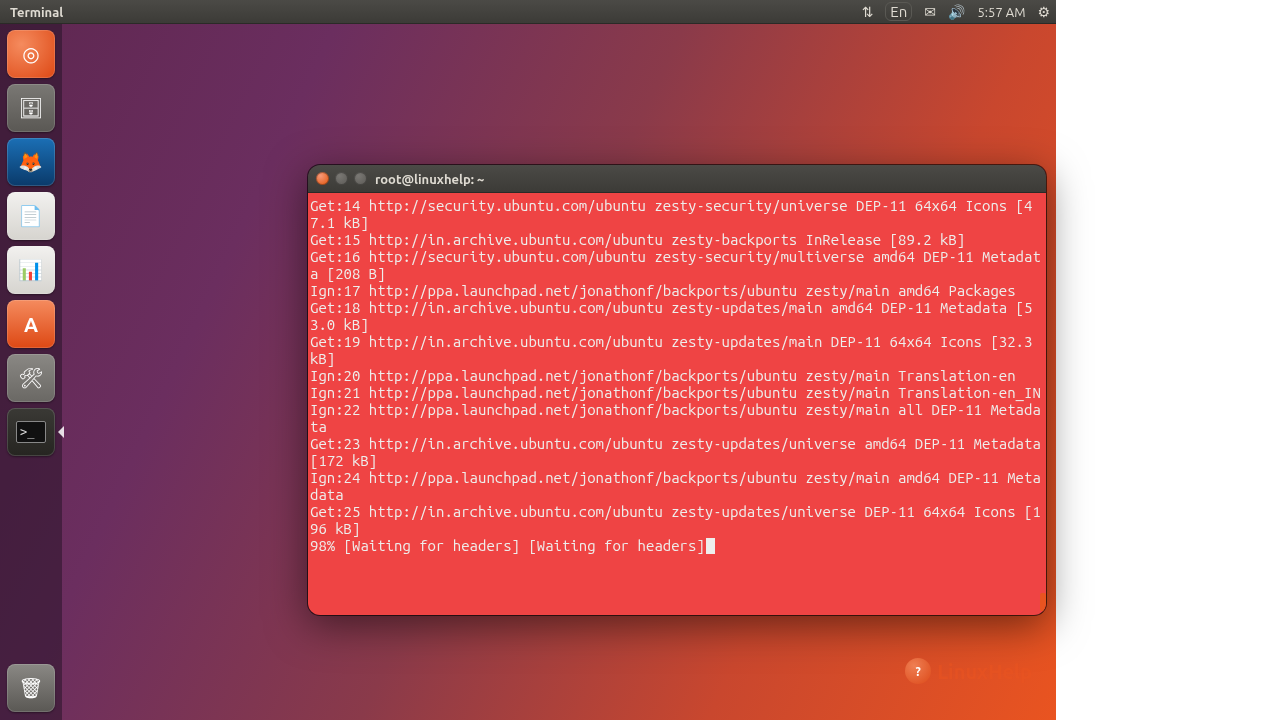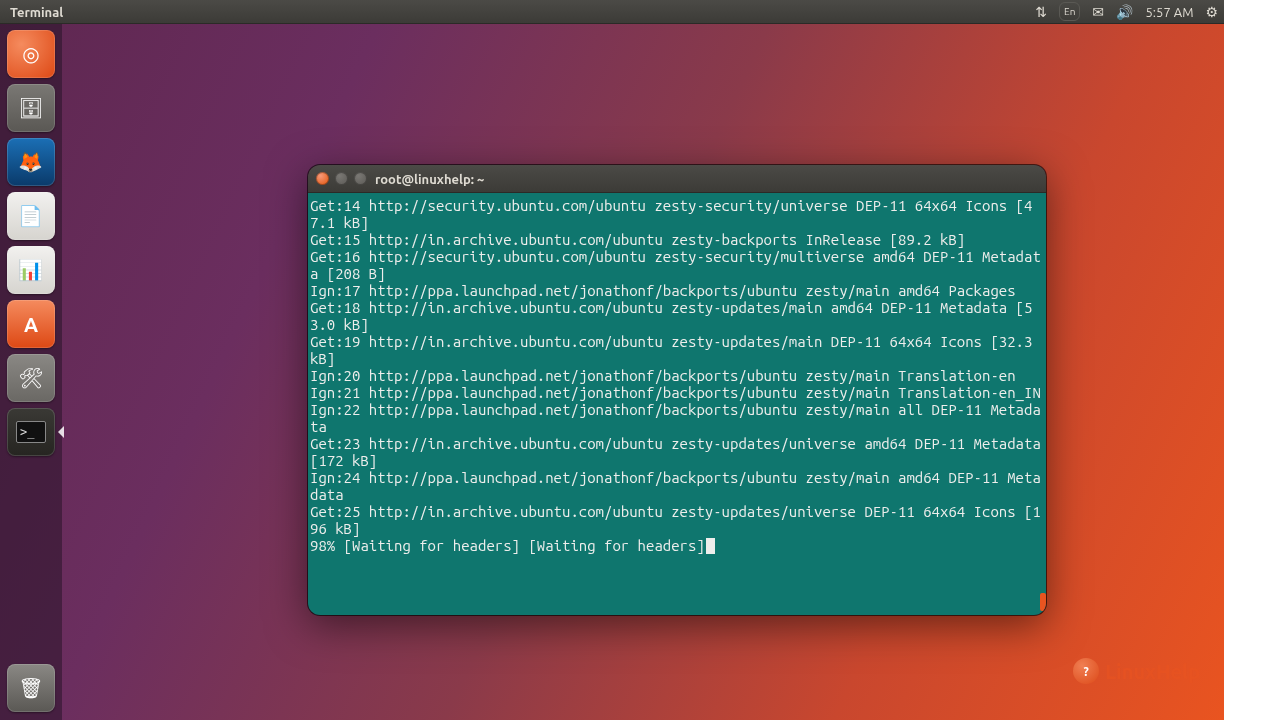--- a/index.html
+++ b/index.html
@@ -1,31 +1,31 @@
 <!DOCTYPE html>
 <html><head>
 <meta charset="utf-8">
 <style>
 * { margin: 0; padding: 0; box-sizing: border-box; }
 html, body { width: 1280px; height: 720px; overflow: hidden; font-family: Ubuntu, "Segoe UI", sans-serif; }
 .desktop {
   position: relative;
-  width: 1224px; height: 720px;
+  width: 1056px; height: 720px;
   background: linear-gradient(115deg, #5e2750 0%, #6b2e5f 25%, #8a3a4a 50%, #c9472e 75%, #e95420 100%);
 }
 .topbar {
   position: absolute; top: 0; left: 0; right: 0; height: 24px;
   background: linear-gradient(to bottom, #4b4a46 0%, #3c3b37 100%);
   display: flex; align-items: center; color: #dfdbd2; font-size: 13px;
   padding: 0 6px; border-bottom: 1px solid #2b2a27;
 }
 .topbar .app-title { font-weight: 600; margin-left: 4px; }
 .topbar .spacer { flex: 1; }
 .topbar .tray { display: flex; align-items: center; gap: 12px; }
-.tray .ind-box { border: 1px solid #5a5954; border-radius: 6px; padding: 1px 4px; font-size: 10px; line-height: 15px; color: #dfdbd2; }
+.tray .ind-box { border: 1px solid #5a5954; border-radius: 6px; padding: 1px 4px; font-size: 15px; line-height: 15px; color: #dfdbd2; }
 .tray .glyph { font-size: 14px; color: #dfdbd2; }
 .launcher {
   position: absolute; top: 24px; left: 0; width: 62px; bottom: 0;
   background: rgba(40, 20, 40, 0.55);
   display: flex; flex-direction: column; align-items: center; padding-top: 6px; gap: 6px;
 }
 .launcher .tile {
   width: 48px; height: 48px; border-radius: 8px;
   display: flex; align-items: center; justify-content: center;
   box-shadow: inset 0 0 0 1px rgba(255,255,255,0.15), 0 1px 2px rgba(0,0,0,0.4);
@@ -67,21 +67,21 @@
   border-bottom: 1px solid #2b2a27;
 }
 .win-btns { display: flex; gap: 6px; }
 .win-btn { width: 13px; height: 13px; border-radius: 50%; box-shadow: inset 0 0 0 1px rgba(0,0,0,0.3); }
 .win-btn.close { background: radial-gradient(circle at 35% 30%, #f89a7a, #df5106); }
 .win-btn.min   { background: radial-gradient(circle at 35% 30%, #7a7874, #5a5854); }
 .win-btn.max   { background: radial-gradient(circle at 35% 30%, #7a7874, #5a5854); }
 .term-body {
   position: relative;
   padding: 4px 2px 4px 2px; height: calc(100% - 28px);
-  background: #0f766e; color: #eeeeec;
+  background: #ef4444; color: #eeeeec;
   font-family: "Ubuntu Mono", "DejaVu Sans Mono", Menlo, monospace;
   font-size: 15px; line-height: 17px;
   white-space: pre-wrap; word-break: break-all; overflow: hidden;
 }
 .term-body .scroll-thumb {
   position: absolute; right: 0; bottom: 4px; width: 6px; height: 18px;
   background: #e95420; border-radius: 2px;
 }
 .cursor {
   display: inline-block; width: 9px; height: 16px; background: #eeeeec;

